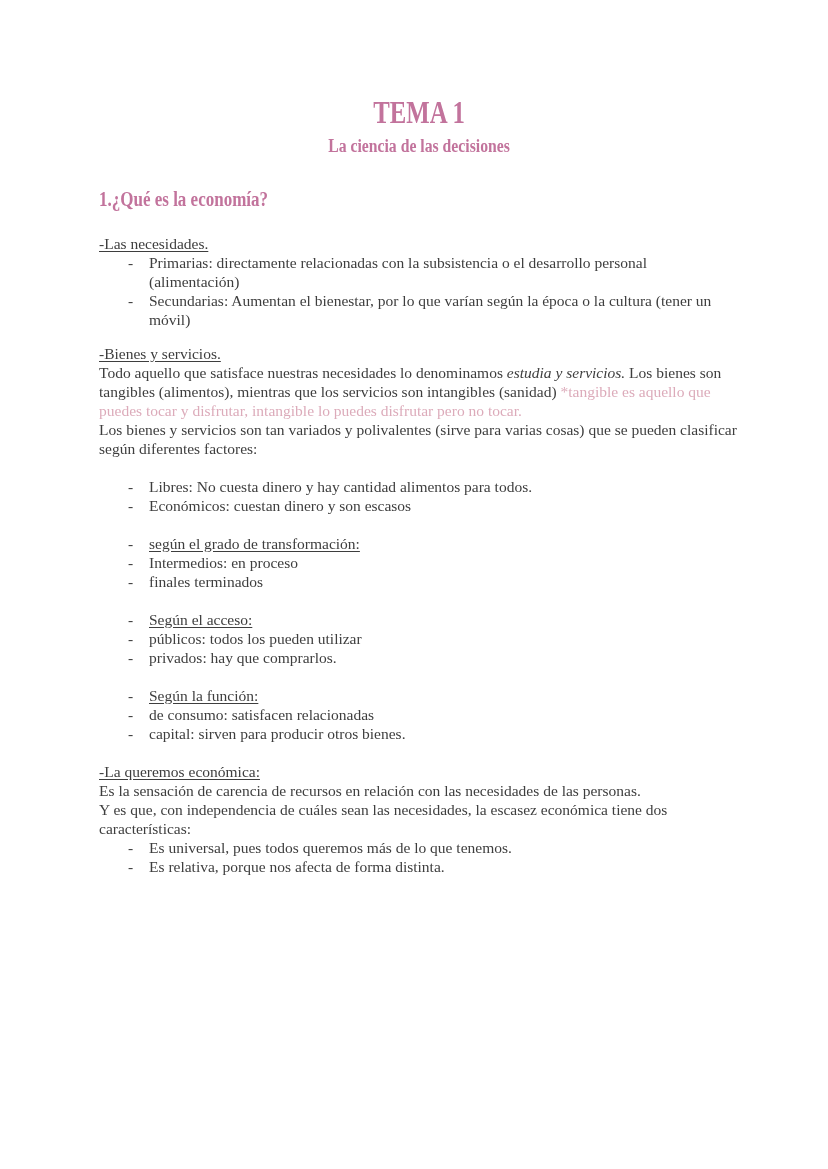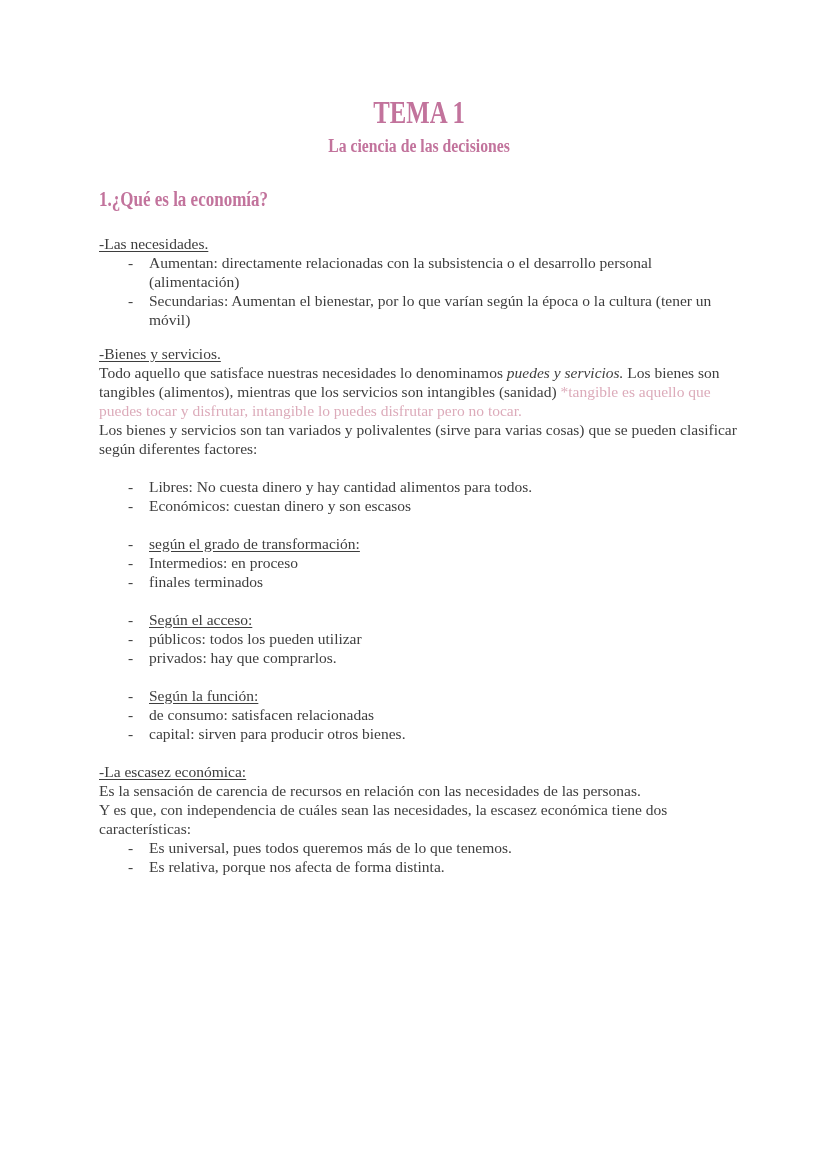--- a/index.html
+++ b/index.html
@@ -49,31 +49,31 @@
     <h2 class="doc-subtitle">La ciencia de las decisiones</h2>
   </header>
 
   <h3 class="sec-heading">1.¿Qué es la economía?</h3>
 
 
   <section class="mb-s">
     <p><span class="u">-Las necesidades.</span></p>
     <div class="li">
       <span class="marker">-</span>
-      <span class="li-body">Aumentan: directamente relacionadas con la subsistencia o el desarrollo personal (alimentación)</span>
+      <span class="li-body">Primarias: directamente relacionadas con la subsistencia o el desarrollo personal (alimentación)</span>
     </div>
     <div class="li">
       <span class="marker">-</span>
       <span class="li-body">Secundarias: Aumentan el bienestar, por lo que varían según la época o la cultura (tener un móvil)</span>
     </div>
   </section>
 
   <section class="mb1">
     <p><span class="u">-Bienes y servicios.</span></p>
-    <p><span>Todo aquello que satisface nuestras necesidades lo denominamos </span><span class="it">puedes y servicios.</span><span> Los bienes son tangibles (alimentos), mientras que los servicios son intangibles (sanidad) </span><span class="annotation">*tangible es aquello que puedes tocar y disfrutar, intangible lo puedes disfrutar pero no tocar.</span></p>
+    <p><span>Todo aquello que satisface nuestras necesidades lo denominamos </span><span class="it">estudia y servicios.</span><span> Los bienes son tangibles (alimentos), mientras que los servicios son intangibles (sanidad) </span><span class="annotation">*tangible es aquello que puedes tocar y disfrutar, intangible lo puedes disfrutar pero no tocar.</span></p>
     <p>Los bienes y servicios son tan variados y polivalentes (sirve para varias cosas) que se pueden clasificar según diferentes factores:</p>
   </section>
 
   <div class="group mb1">
     <div class="li">
       <span class="marker">-</span>
       <span class="li-body">Libres: No cuesta dinero y hay cantidad alimentos para todos.</span>
     </div>
     <div class="li">
       <span class="marker">-</span>
@@ -120,21 +120,21 @@
       <span class="marker">-</span>
       <span class="li-body">de consumo: satisfacen relacionadas</span>
     </div>
     <div class="li">
       <span class="marker">-</span>
       <span class="li-body">capital: sirven para producir otros bienes.</span>
     </div>
   </div>
 
   <section>
-    <p><span class="u">-La escasez económica:</span></p>
+    <p><span class="u">-La queremos económica:</span></p>
     <p>Es la sensación de carencia de recursos en relación con las necesidades de las personas.</p>
     <p>Y es que, con independencia de cuáles sean las necesidades, la escasez económica tiene dos características:</p>
     <div class="li">
       <span class="marker">-</span>
       <span class="li-body">Es universal, pues todos queremos más de lo que tenemos.</span>
     </div>
     <div class="li">
       <span class="marker">-</span>
       <span class="li-body">Es relativa, porque nos afecta de forma distinta.</span>
     </div>

